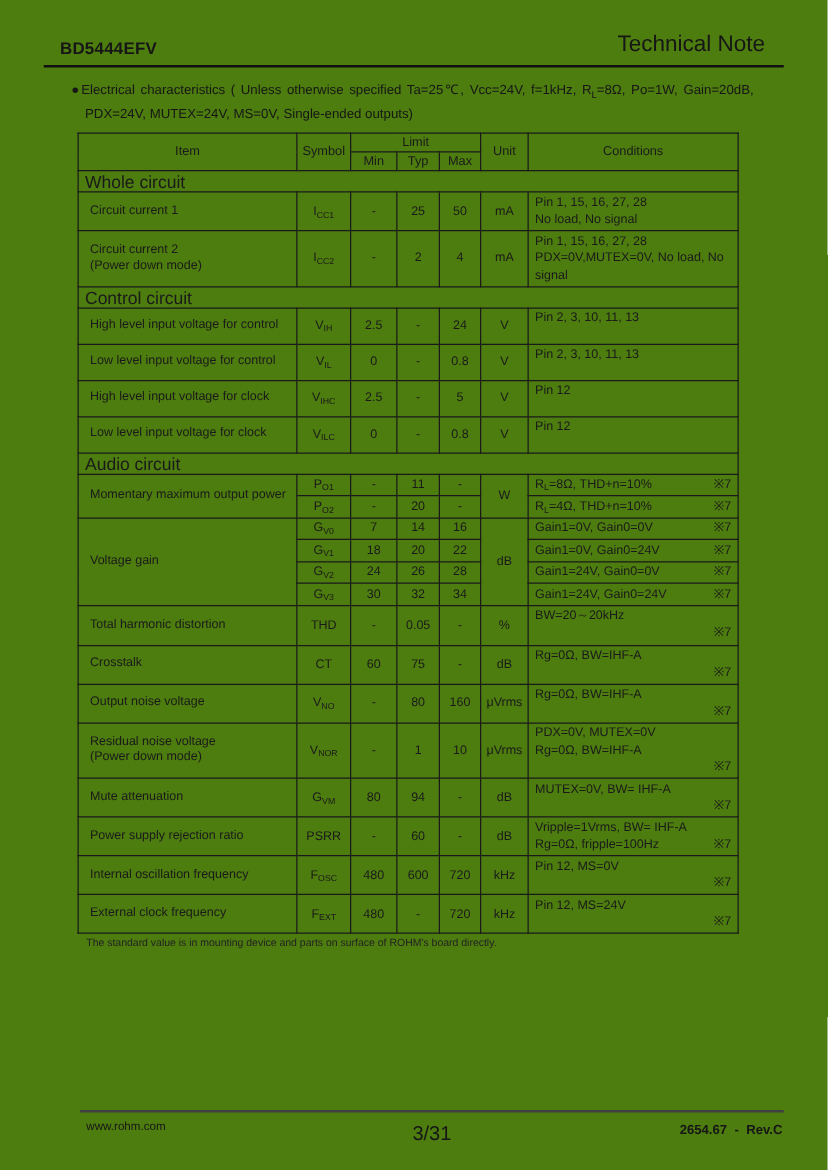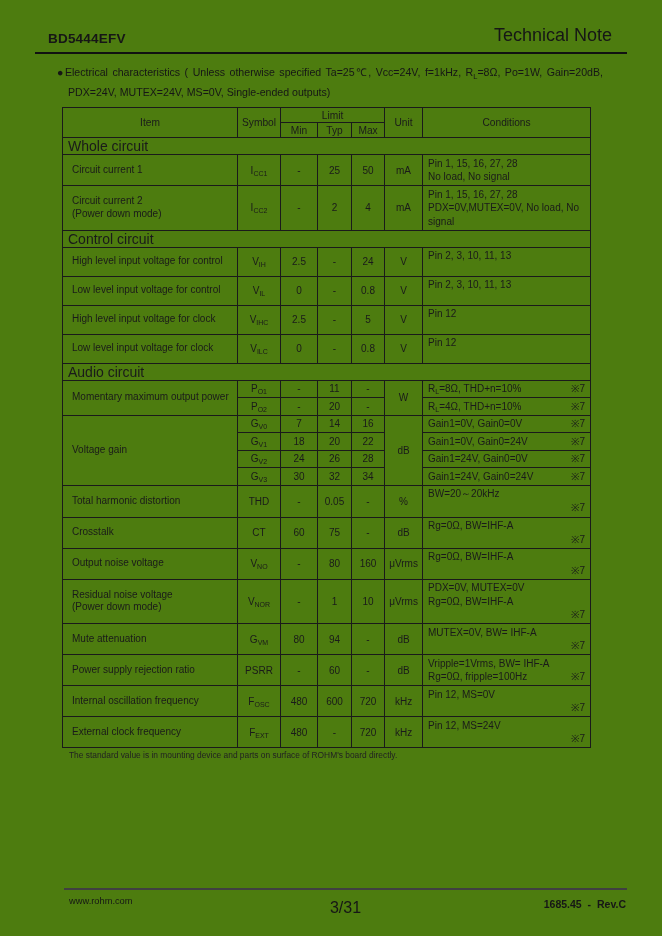--- a/index.html
+++ b/index.html
@@ -411,15 +411,15 @@
       <div class="l2">The standard value is in mounting device and parts on surface of ROHM's board directly.</div>
     </div>
 
   </div>
 
   <div class="footer">
     <div class="fl">
       <div>www.rohm.com</div>
     </div>
     <div class="fpage">3/31</div>
-    <div class="frev">1685.45 - Rev.C</div>
+    <div class="frev">2654.67 - Rev.C</div>
   </div>
 </div>
 
 </body></html>

